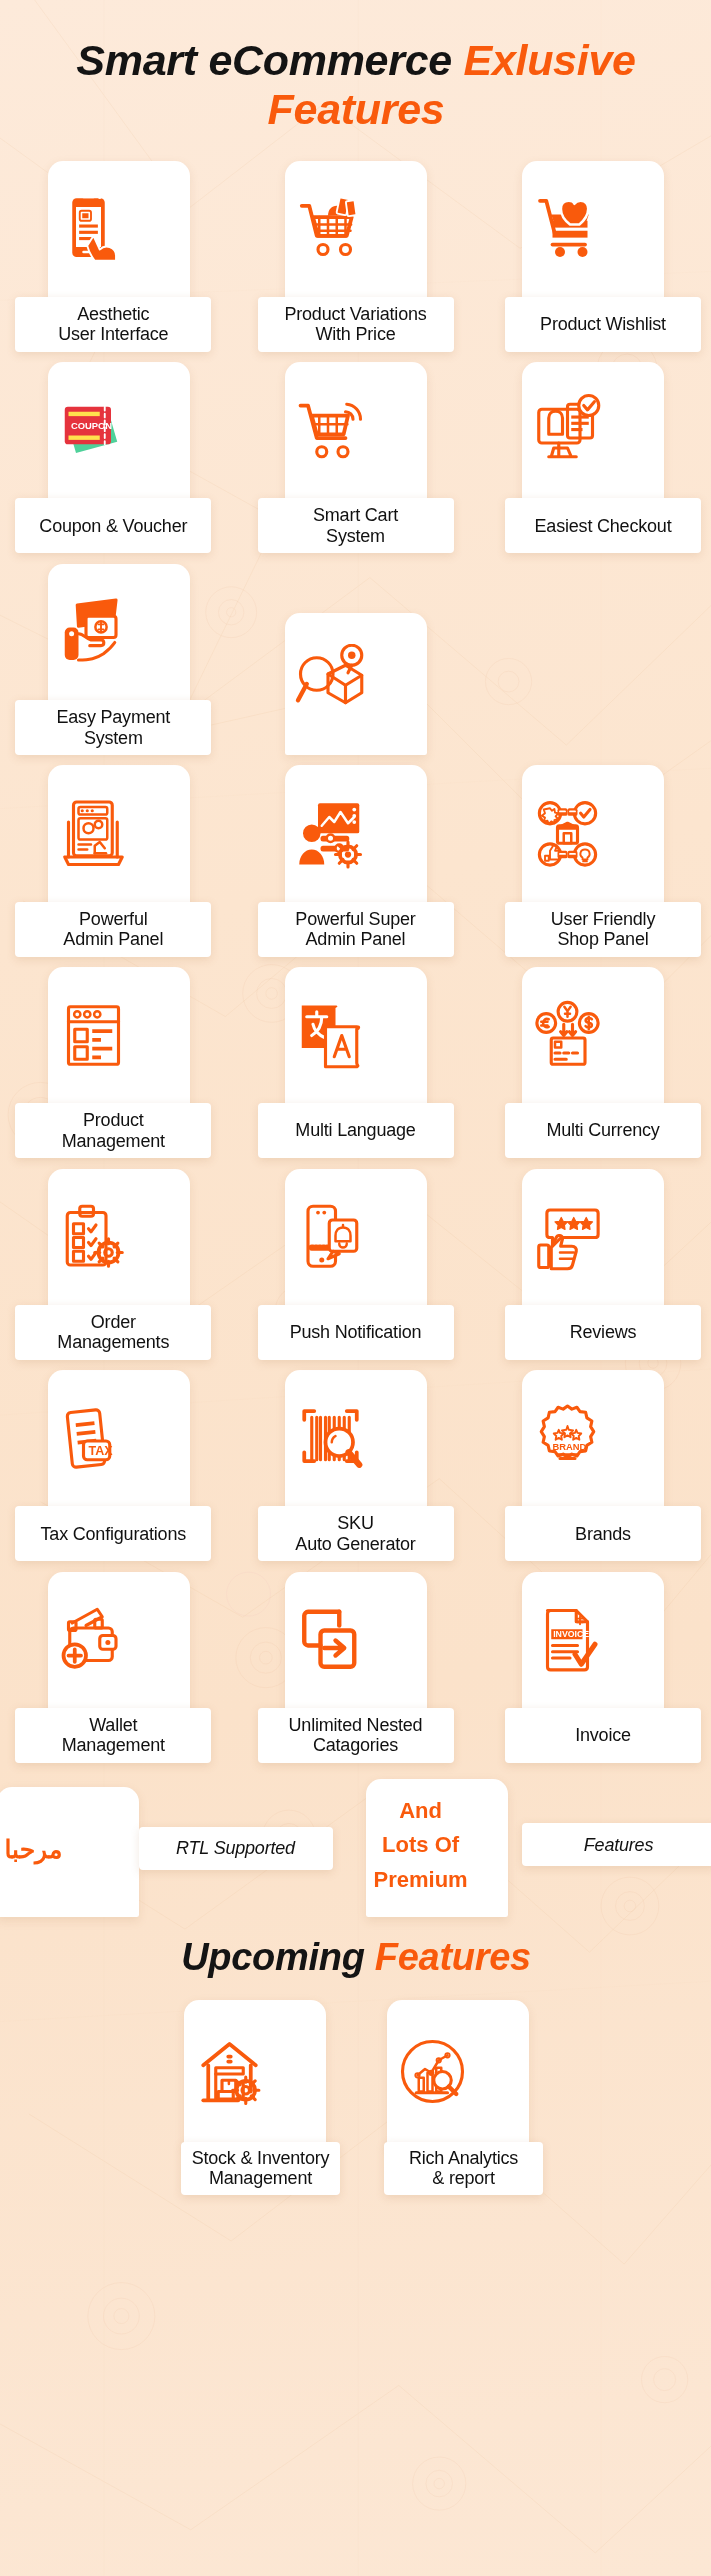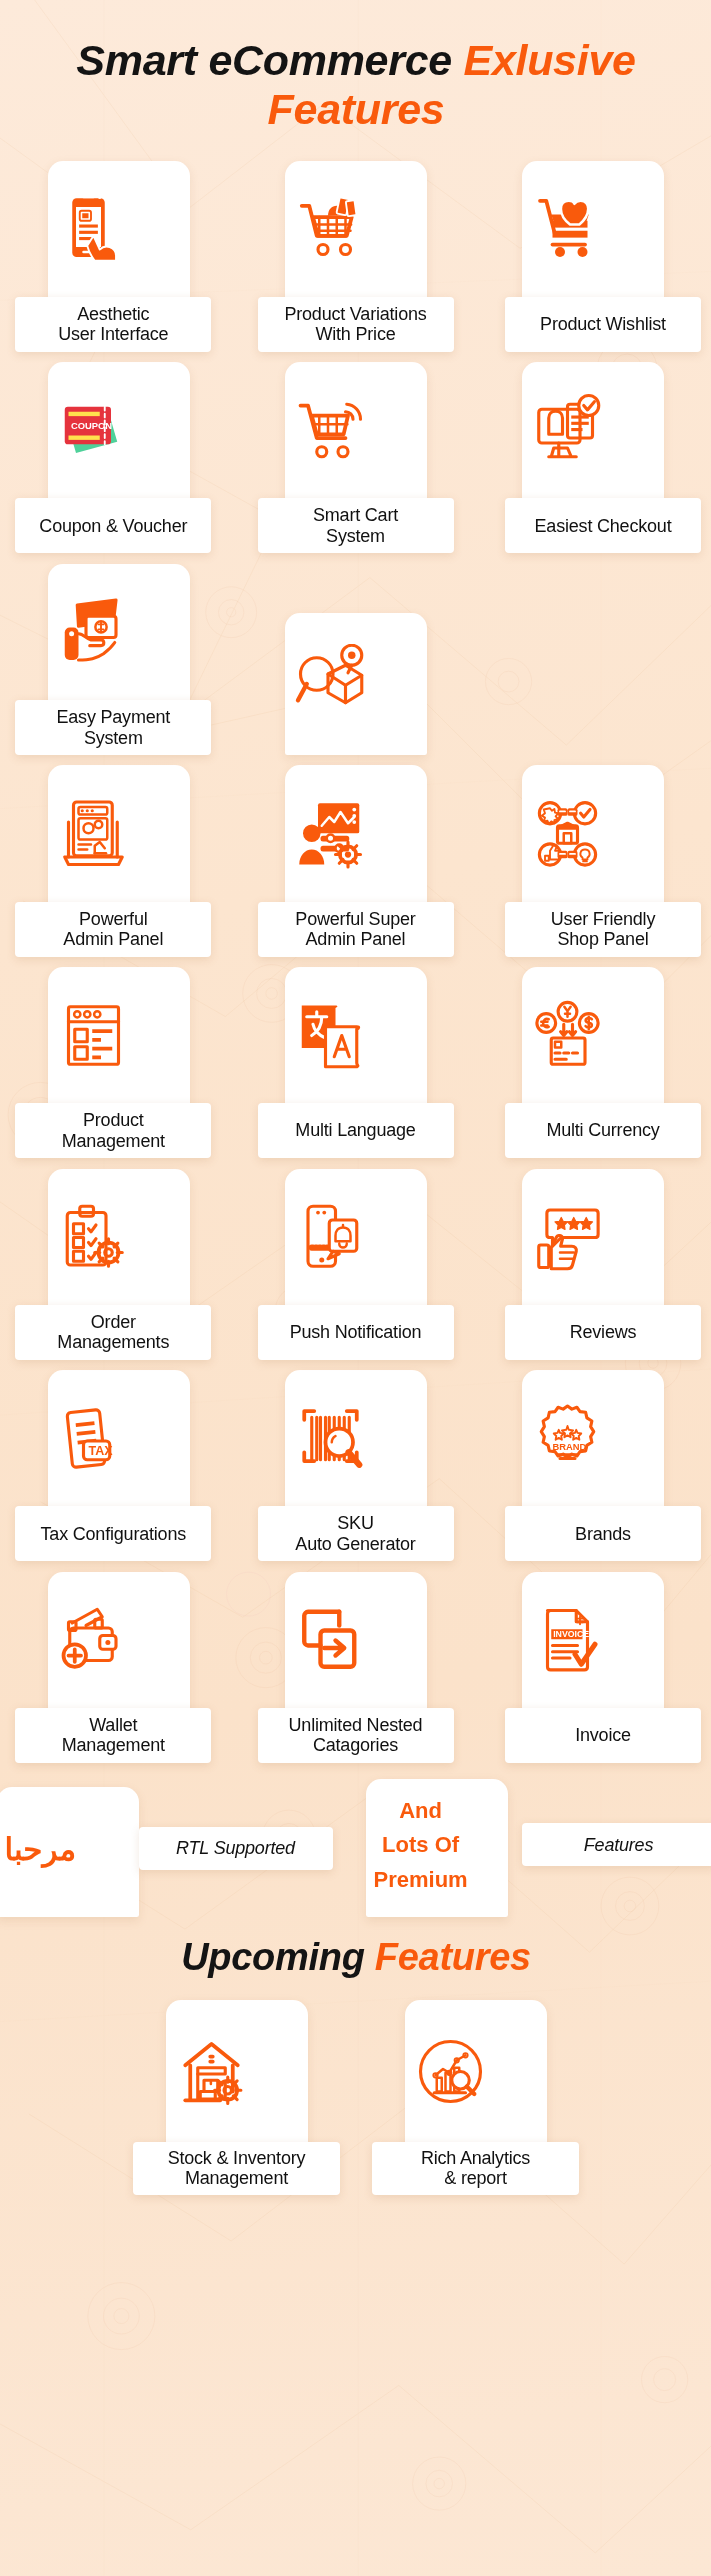--- a/index.html
+++ b/index.html
@@ -125,21 +125,21 @@
     width: 712px;
     margin-top: 16px;
     align-items: flex-end;
   }
   .promo-cell { display:flex; flex-direction:row; align-items:center; }
   .promo-cell .card-tile { min-height: 130px; }
   .promo-cell .card-plate { width: 194px; min-height: 43px; font-style: italic; }
   .promo-cell:nth-child(2) .card-plate { margin-left: 14px; }
 
   .rtl-glyph {
-    font-size: 31px;
+    font-size: 25px;
     color: #f95a0c;
     direction: rtl;
     font-weight: 700;
   }
   .premium-text {
     color: #f95a0c;
     font-weight: 700;
     font-size: 22px;
     line-height: 1.56;
     text-align: center;
@@ -151,21 +151,21 @@
     display: flex;
     justify-content: center;
     gap: 32px;
     width: 712px;
     margin-top: 21px;
     padding-bottom: 40px;
     align-items: flex-end;
   }
   .upcoming-row .feature-cell { width: auto; }
   .upcoming-row .card-tile { min-height: 147px; }
-  .upcoming-row .card-plate { width: 207px; margin-left: 0; min-height: 53px; }
+  .upcoming-row .card-plate { width: 159px; margin-left: 12px; min-height: 53px; }
 </style>
 </head>
 <body>
 
 <svg id="bg-decor" viewBox="0 0 1232 4460" preserveAspectRatio="none" aria-hidden="true">
   <g stroke="#e7b98f" stroke-width="1.2" fill="none" opacity=".45">
     <path d="M-40 210 L250 420 L560 180 L900 430 L1290 200"></path>
     <path d="M60 0 L300 330 L120 700 L480 900 L300 1270 L700 1180 L980 1460 L1290 1240"></path>
     <path d="M-30 1050 L330 1230 L640 1000 L980 1290 L1270 1010"></path>
     <path d="M40 1560 L390 1760 L700 1500 L1050 1800 L1290 1560"></path>

